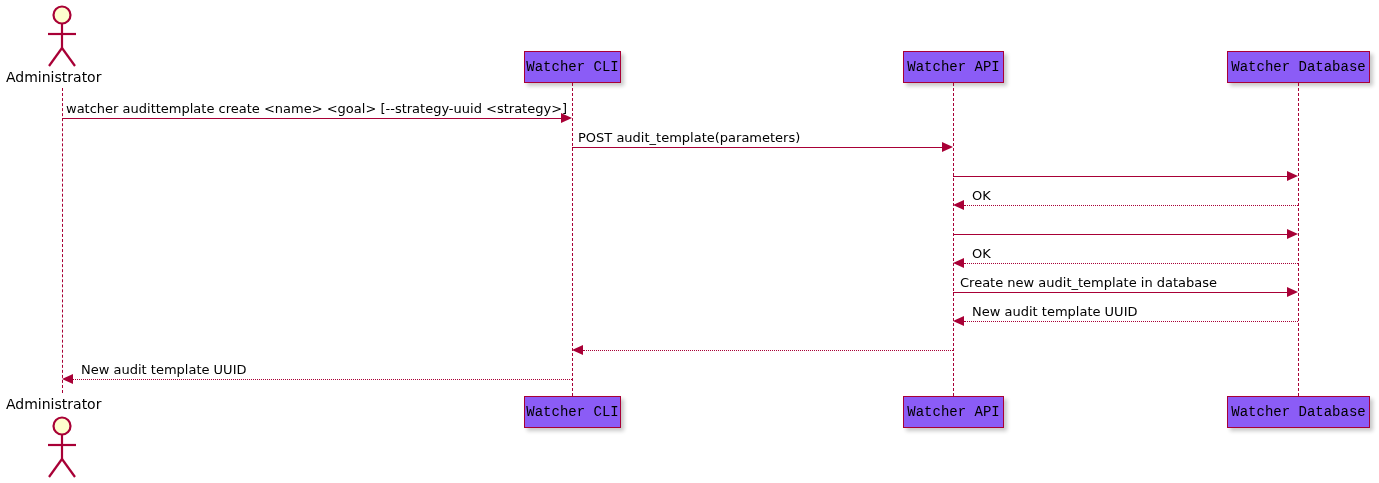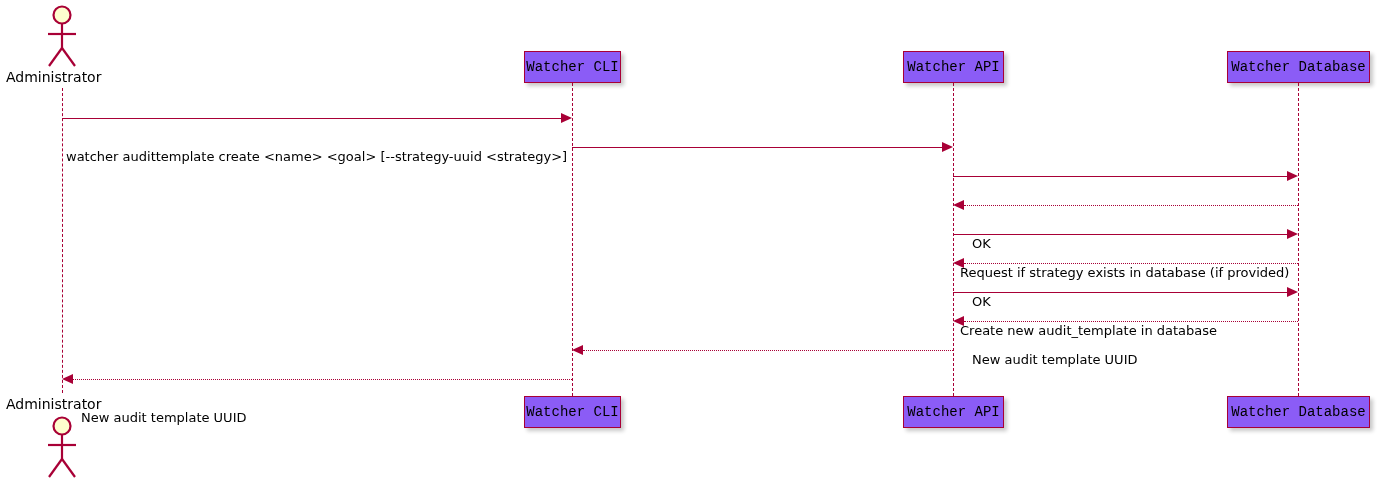--- a/index.html
+++ b/index.html
@@ -67,21 +67,20 @@
     border-top: 5px solid transparent;
     border-bottom: 5px solid transparent;
     border-right: 11px solid #A80036;
   }
   .msg-label {
     position: absolute;
     font-size: 13px;
     color: #000000;
     white-space: nowrap;
     font-family: "DejaVu Sans", sans-serif;
-    margin-top: 48px;
   }
   .actor-figure {
     position: absolute;
   }
 </style>
 </head>
 <body>
 
 <div id="diagram">
 
@@ -114,31 +113,31 @@
   <div class="lifeline" style="left:572px; top:83px; height:313px;"></div>
   <div class="lifeline" style="left:953px; top:83px; height:313px;"></div>
   <div class="lifeline" style="left:1298px; top:83px; height:313px;"></div>
 
   <div class="msg-line msg-solid" style="left:62px; top:118px; width:499px;"></div>
   <div class="arrow-head arrow-right" style="left:561px; top:113px;"></div>
   <div class="msg-label" style="left:66px; top:101px;">watcher audittemplate create &lt;name&gt; &lt;goal&gt; [--strategy-uuid &lt;strategy&gt;]</div>
 
   <div class="msg-line msg-solid" style="left:572px; top:147px; width:370px;"></div>
   <div class="arrow-head arrow-right" style="left:942px; top:142px;"></div>
+  <div class="msg-label" style="left:578px; top:130px;">POST audit_template(parameters)</div>
 
   <div class="msg-line msg-solid" style="left:953px; top:176px; width:334px;"></div>
   <div class="arrow-head arrow-right" style="left:1287px; top:171px;"></div>
 
   <div class="msg-line msg-dotted" style="left:964px; top:205px; width:334px;"></div>
   <div class="arrow-head arrow-left" style="left:953px; top:200px;"></div>
   <div class="msg-label" style="left:972px; top:188px;">OK</div>
 
   <div class="msg-line msg-solid" style="left:953px; top:234px; width:334px;"></div>
   <div class="arrow-head arrow-right" style="left:1287px; top:229px;"></div>
-  <div class="msg-label" style="left:960px; top:217px;">Request if strategy exists in database (if provided)</div>
 
   <div class="msg-line msg-dotted" style="left:964px; top:263px; width:334px;"></div>
   <div class="arrow-head arrow-left" style="left:953px; top:258px;"></div>
   <div class="msg-label" style="left:972px; top:246px;">OK</div>
 
   <div class="msg-line msg-solid" style="left:953px; top:292px; width:334px;"></div>
   <div class="arrow-head arrow-right" style="left:1287px; top:287px;"></div>
   <div class="msg-label" style="left:960px; top:275px;">Create new audit_template in database</div>
 
   <div class="msg-line msg-dotted" style="left:964px; top:321px; width:334px;"></div>

